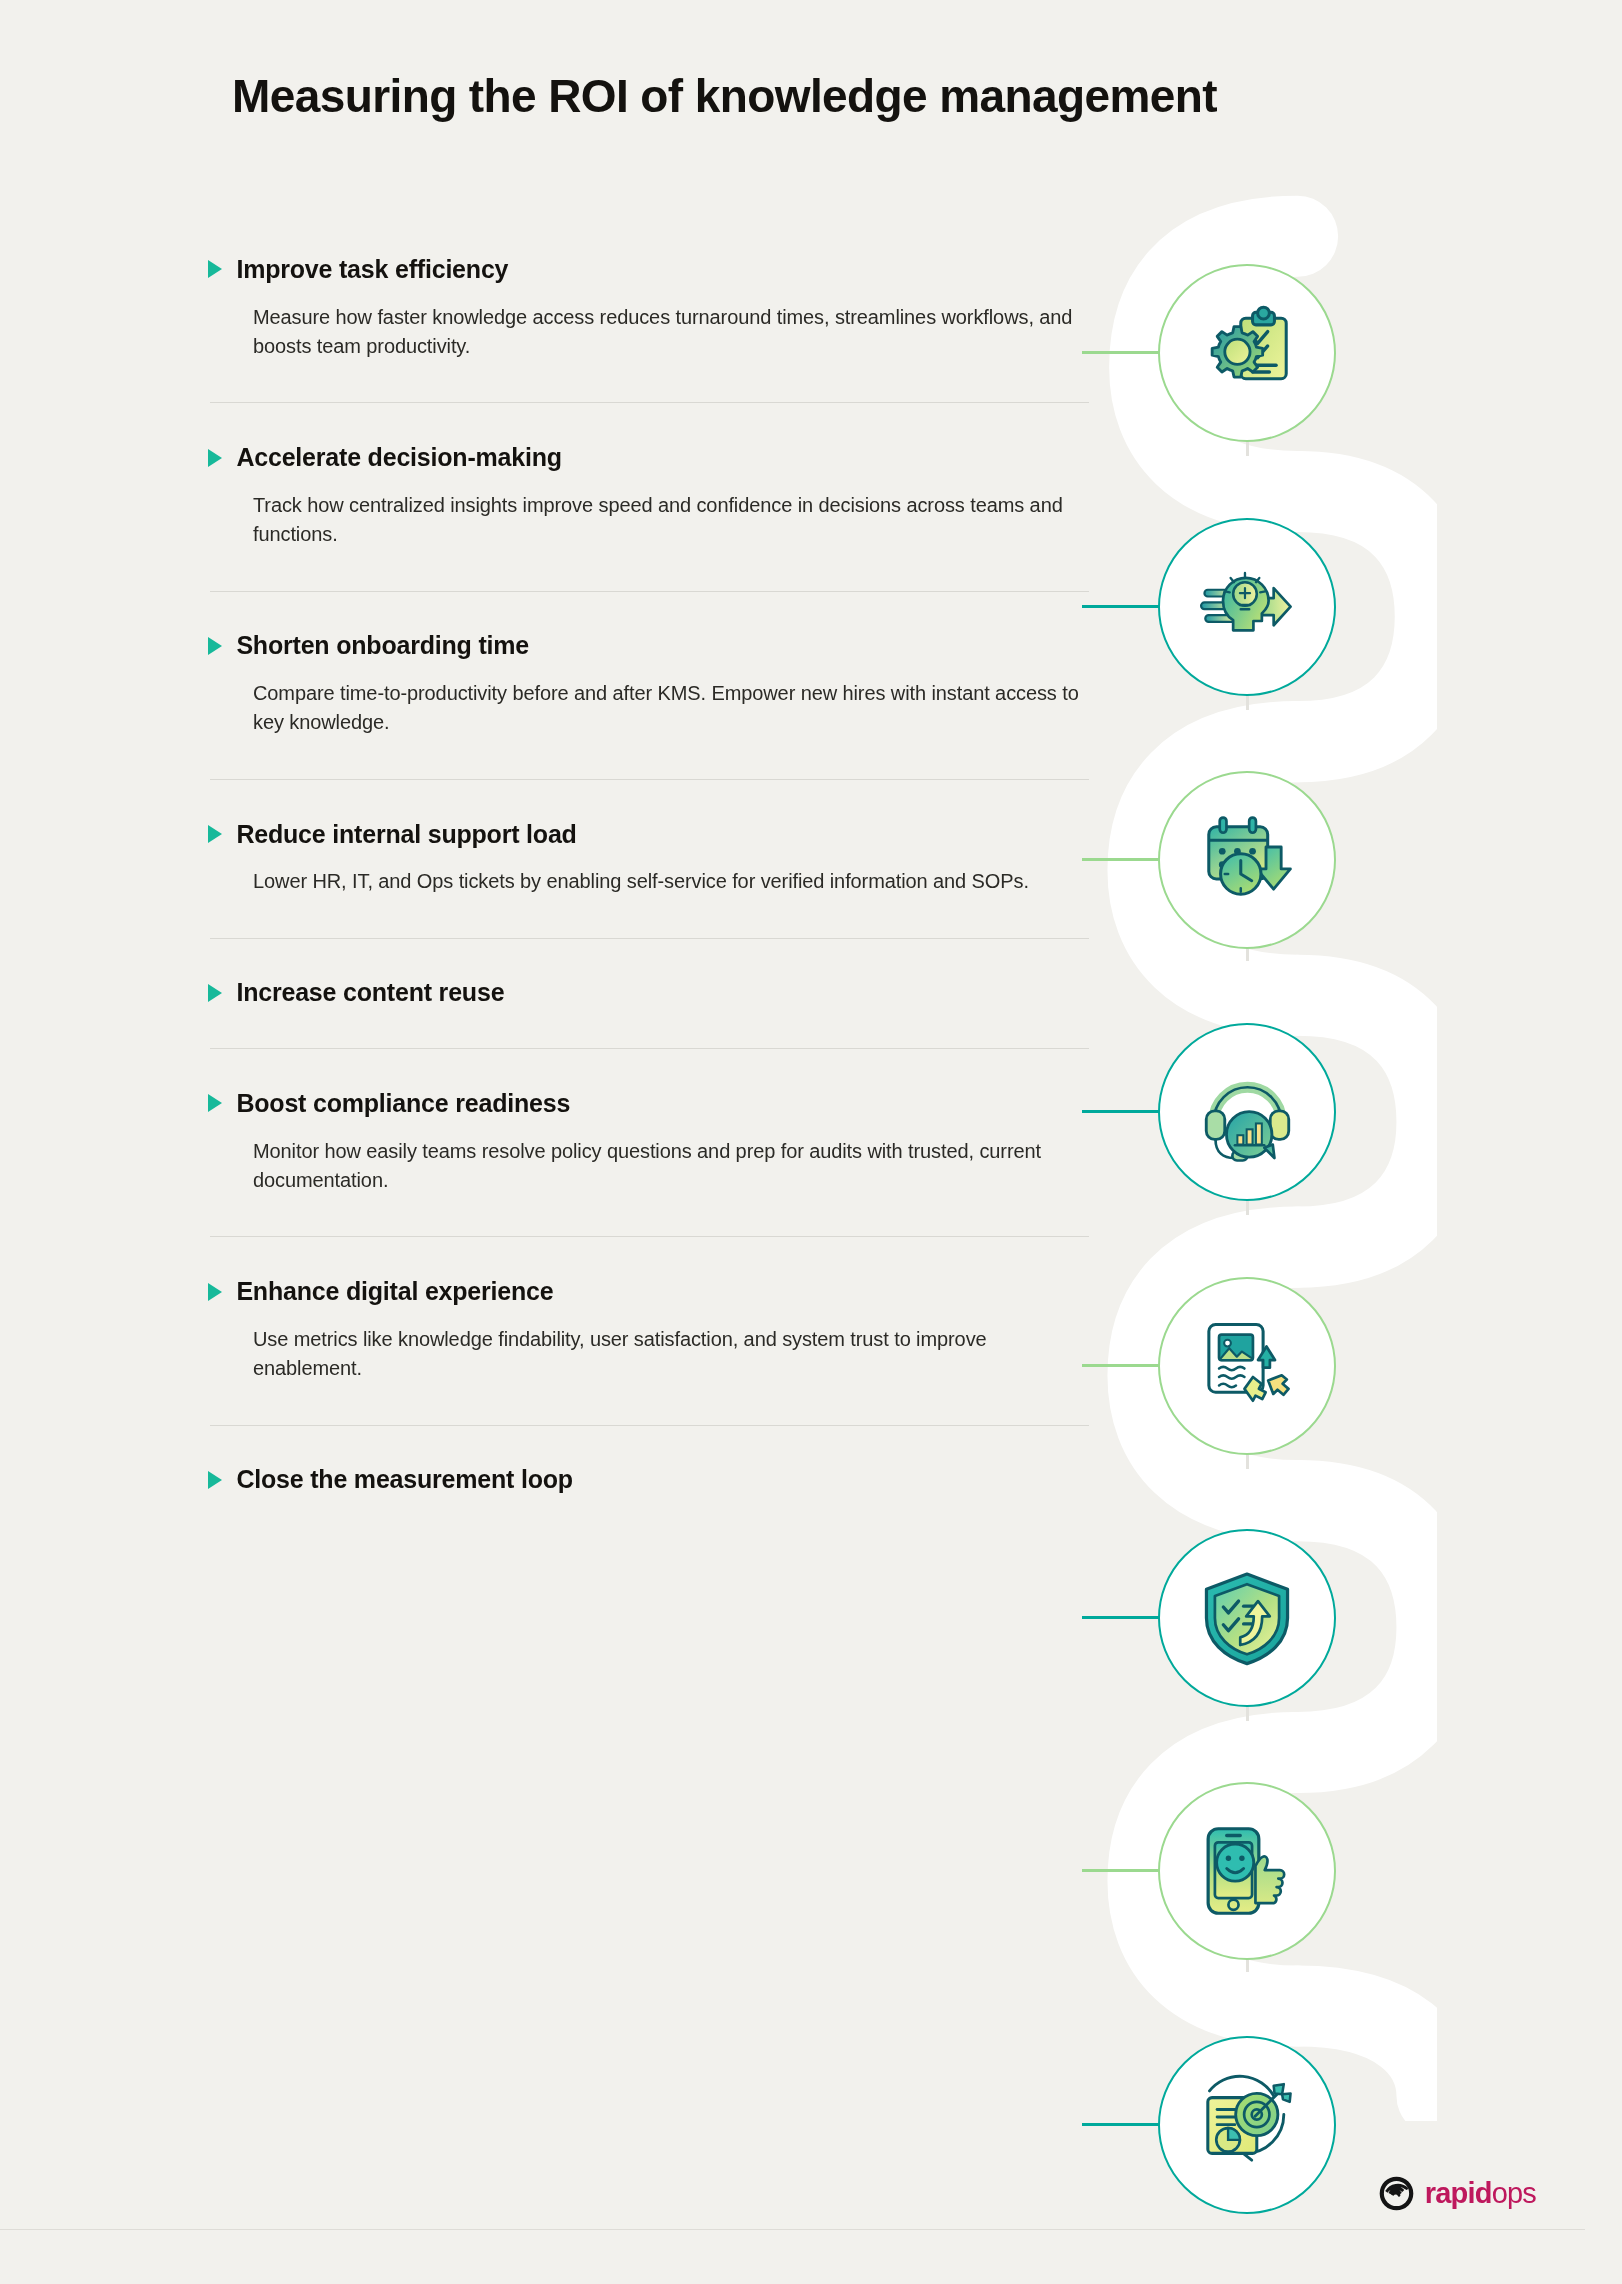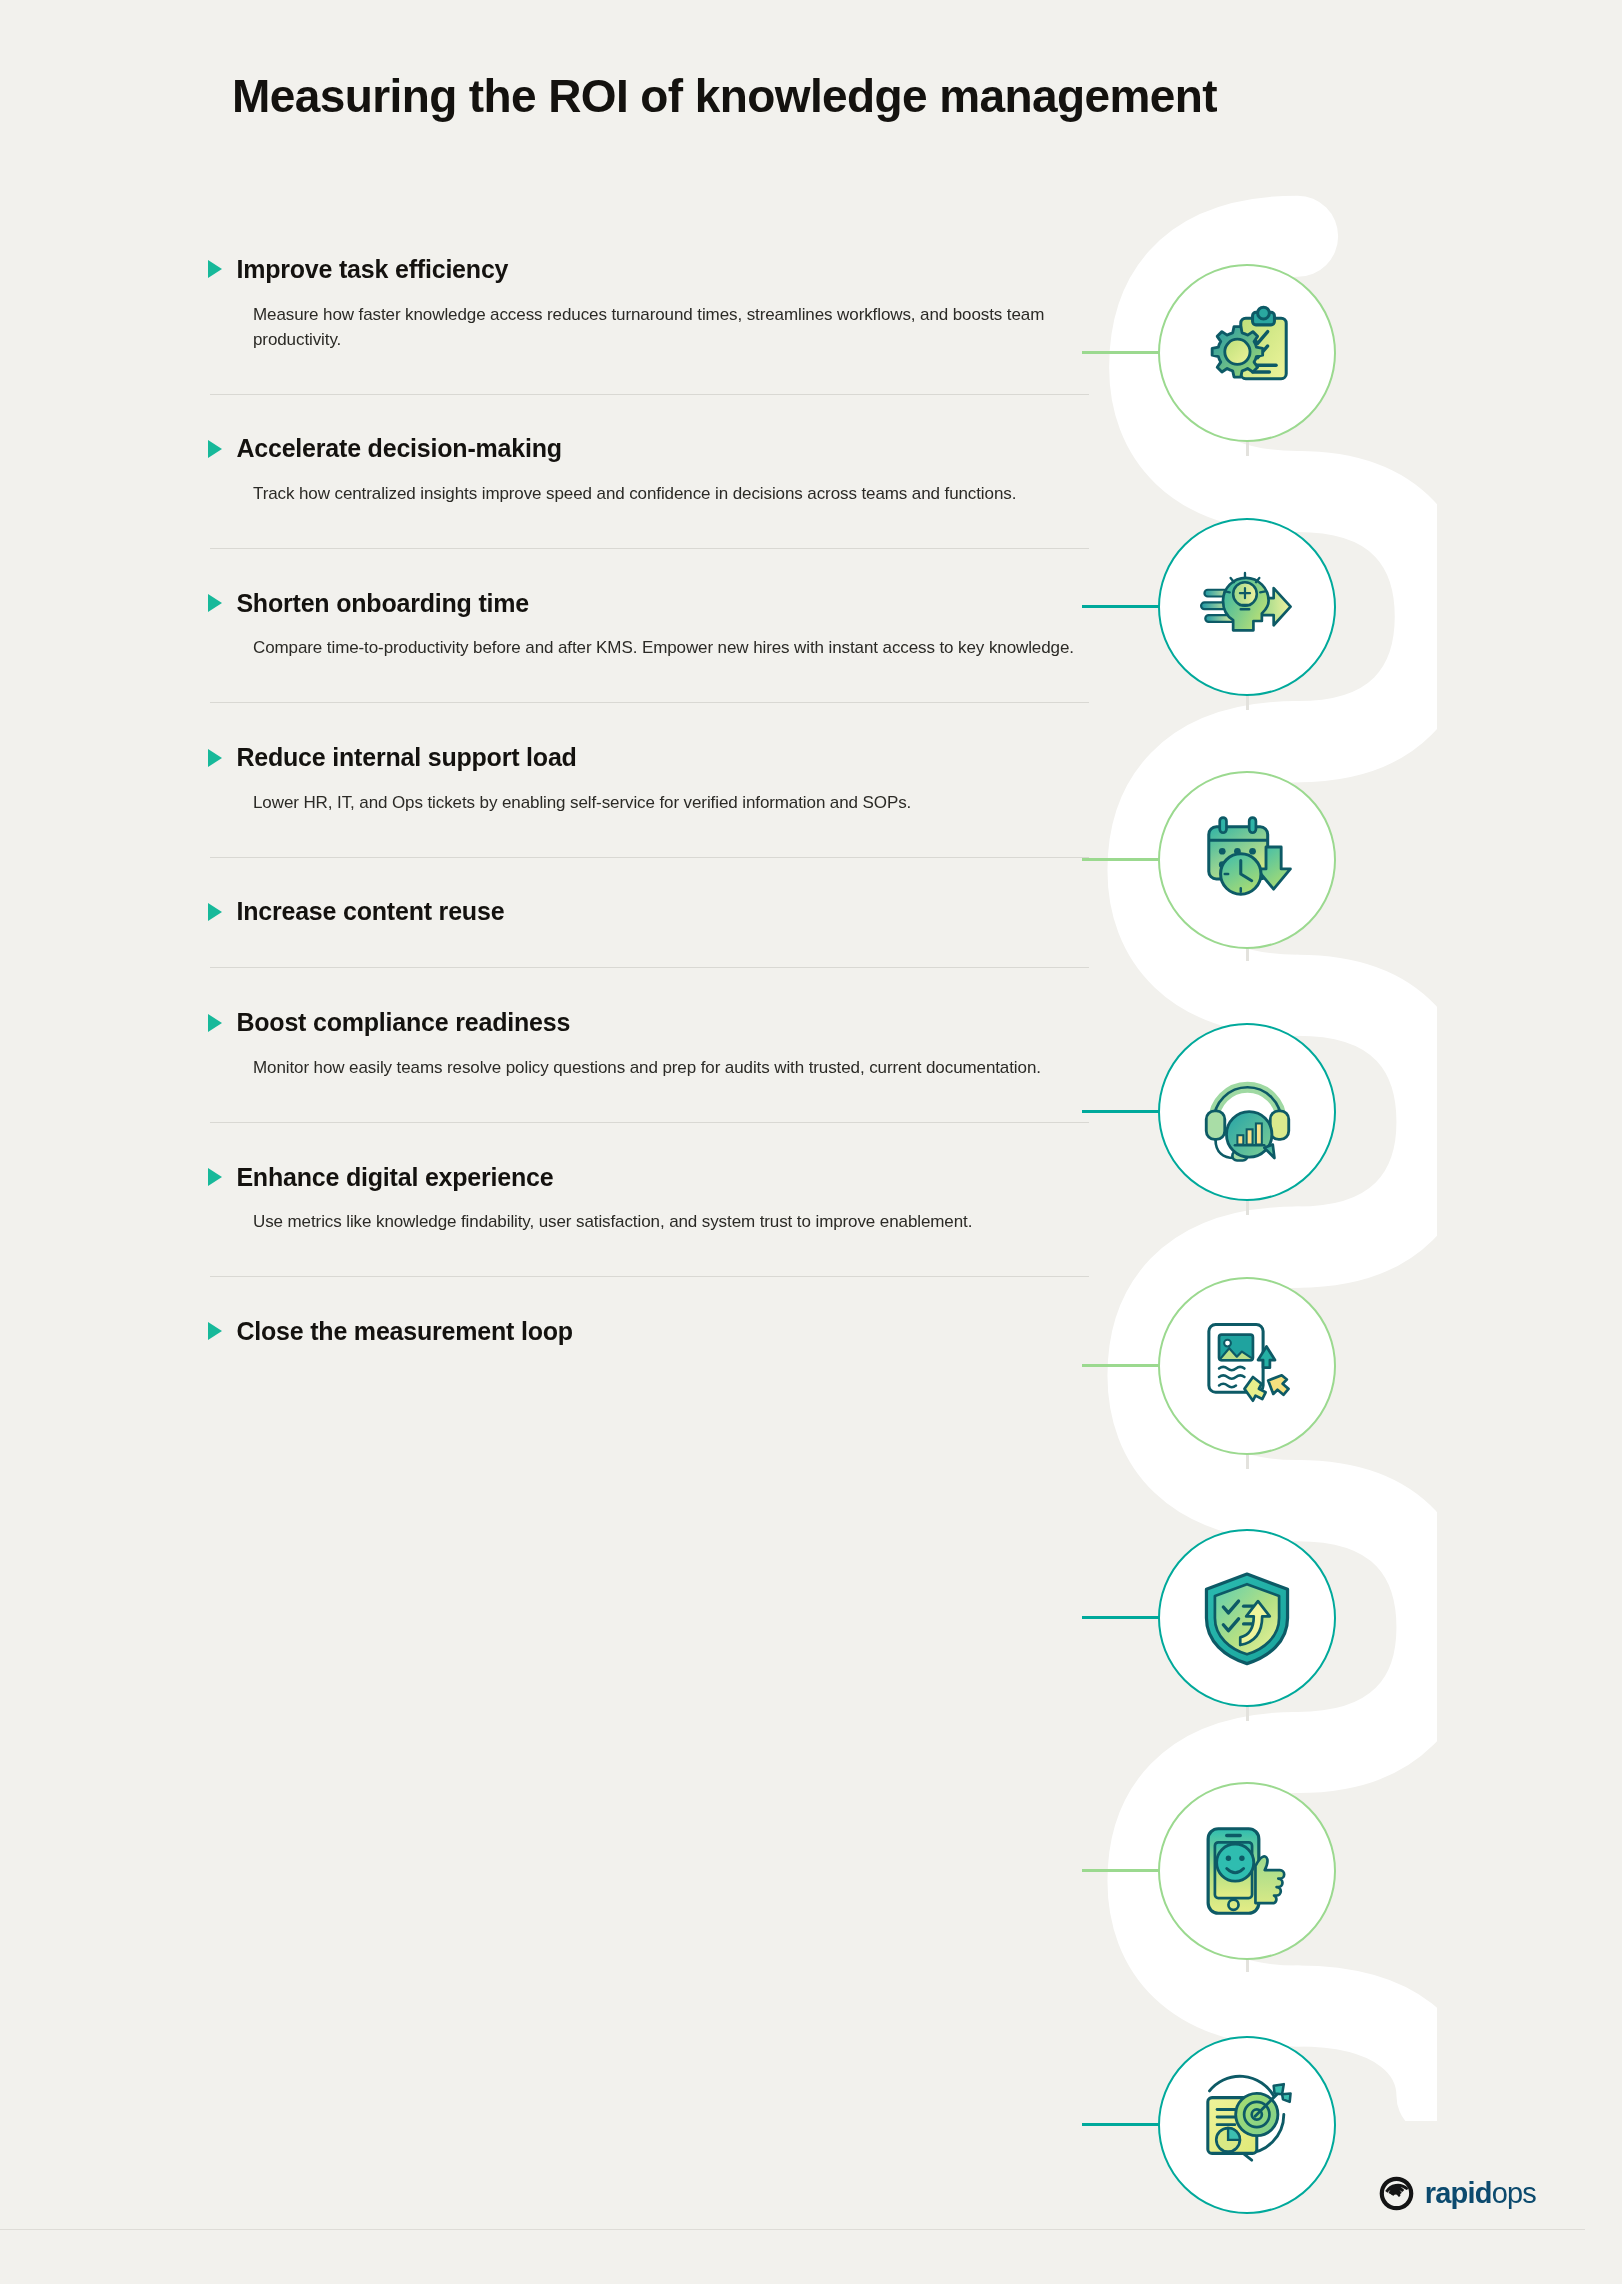--- a/index.html
+++ b/index.html
@@ -66,21 +66,21 @@
   .item-title {
     font-size: 25px;
     font-weight: 700;
     color: #14120f;
     letter-spacing: -0.2px;
     line-height: 1.2;
   }
   .item-desc {
     margin-top: 18.6px;
     margin-left: 45px;
-    font-size: 17px;
+    font-size: 20px;
     line-height: 1.47;
     color: #2b2a26;
     letter-spacing: -0.1px;
     max-width: 845px;
   }
   .divider {
     height: 0.8px;
     background: #d9d8d3;
     margin-left: 1.7px;
     margin-right: 0;
@@ -143,21 +143,21 @@
     position: absolute;
     right: 49px;
     top: 2175px;
     display: flex;
     align-items: center;
     gap: 9.3px;
   }
   .logo-text {
     font-size: 29px;
     letter-spacing: -0.8px;
-    color: #0c4a6e;
+    color: #be185d;
     line-height: 1;
     white-space: nowrap;
   }
   .logo-text b { font-weight: 700; }
   .logo-text span { font-weight: 400; }
 </style>
 </head>
 <body>
 
 <div class="page">

